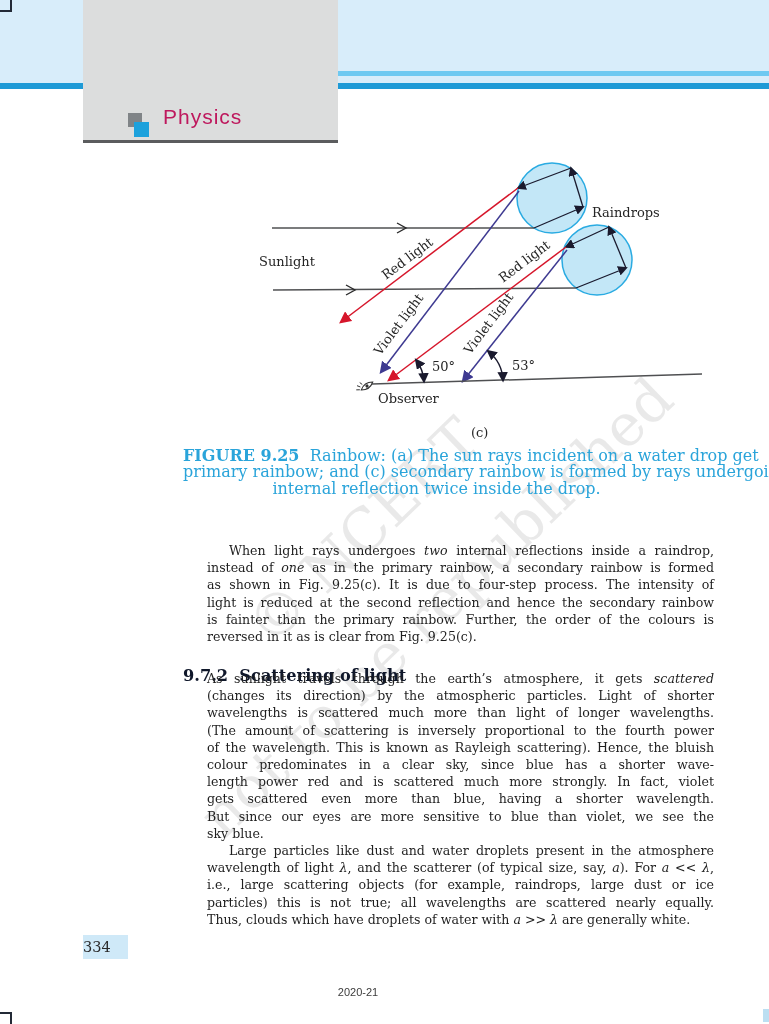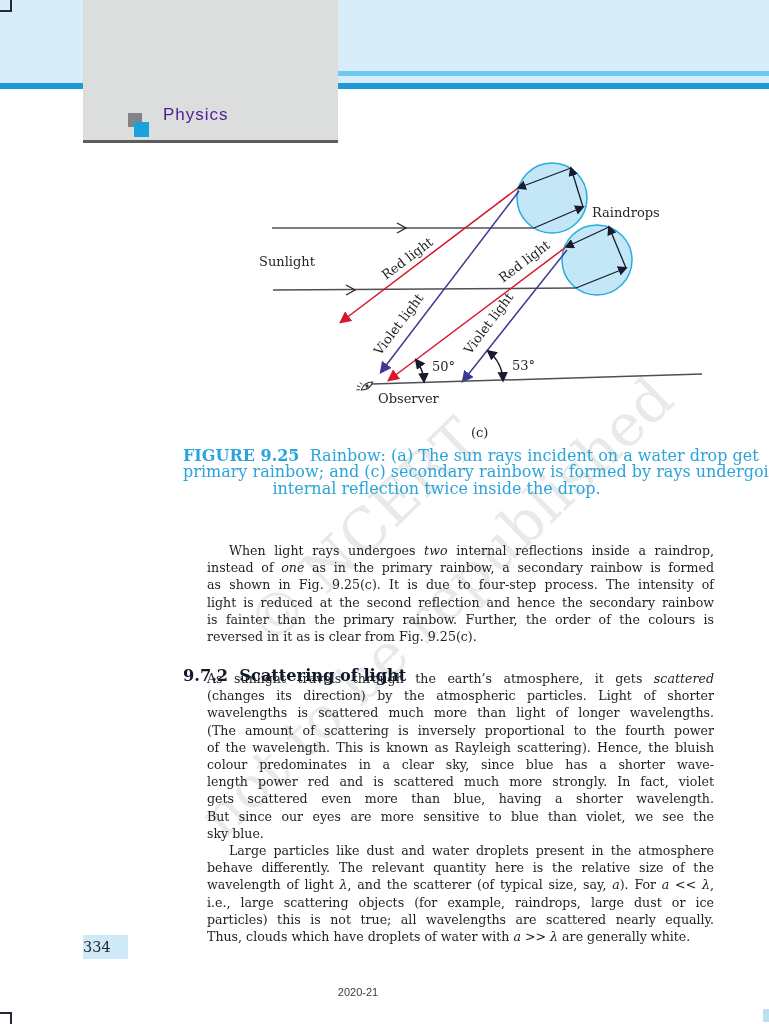--- a/index.html
+++ b/index.html
@@ -8,21 +8,21 @@
   
   .band{position:absolute;left:0;top:0;width:769px;height:84px;background:#d8edfa;}
   .thinline{position:absolute;left:338px;top:71px;width:431px;height:5px;background:#6ec9f1;}
   .bluebar{position:absolute;left:0;top:83px;width:769px;height:6px;background:#1e9ad6;}
   .graybox{position:absolute;left:83px;top:0;width:255px;height:140px;background:#dcdddd;
            border-bottom:3px solid #5b5c5e;}
   .sq{position:absolute;}
   .sq-gray{left:45px;top:13px;width:14px;height:14px;background:#808487;}
   .sq-blue{left:51px;top:22px;width:15px;height:15px;background:#1da1dc;}
   .physics-title{position:absolute;left:80px;top:5px;font-family:"Liberation Sans",sans-serif;
-           font-size:17px;letter-spacing:1px;color:#4c1d95;}
+           font-size:21px;letter-spacing:1px;color:#be185d;}
   .logo-wrap{position:absolute;left:0;top:100px;width:255px;height:40px;}
   
   .mark-tl{position:absolute;left:0;top:0;width:10px;height:10px;
            border-right:2px solid #232a36;border-bottom:2px solid #232a36;}
   .mark-bl{position:absolute;left:0;top:1012px;width:10px;height:10px;
            border-top:2px solid #232a36;border-right:2px solid #232a36;}
   .mark-br{position:absolute;left:763px;top:1009px;width:6px;height:13px;background:#bcdff2;}
   
   .watermark{position:absolute;left:60px;top:330px;width:680px;height:480px;z-index:0;
              display:flex;flex-direction:column;align-items:center;justify-content:center;
@@ -159,21 +159,20 @@
     <div class="line">(The amount of scattering is inversely proportional to the fourth power</div>
     <div class="line">of the wavelength. This is known as Rayleigh scattering). Hence, the bluish</div>
     <div class="line">colour predominates in a clear sky, since blue has a shorter wave-</div>
     <div class="line">length power red and is scattered much more strongly. In fact, violet</div>
     <div class="line">gets scattered even more than blue, having a shorter wavelength.</div>
     <div class="line">But since our eyes are more sensitive to blue than violet, we see the</div>
     <div class="line">sky blue.</div>
   </div>
 <div class="bodytext para3">
     <div class="line indent">Large particles like dust and water droplets present in the atmosphere</div>
-    <div class="line">behave differently. The relevant quantity here is the relative size of the</div>
     <div class="line">wavelength of light <em>λ</em>, and the scatterer (of typical size, say, <em>a</em>). For <em>a</em> &lt;&lt; <em>λ</em>,</div>
     <div class="line">i.e., large scattering objects (for example, raindrops, large dust or ice</div>
     <div class="line">particles) this is not true; all wavelengths are scattered nearly equally.</div>
     <div class="line">Thus, clouds which have droplets of water with <em>a</em> &gt;&gt; <em>λ</em> are generally white.</div>
   </div>
 
 <div class="pagenum-box">
   <span>334</span>
 </div>
 <div class="yearline">2020-21</div>

